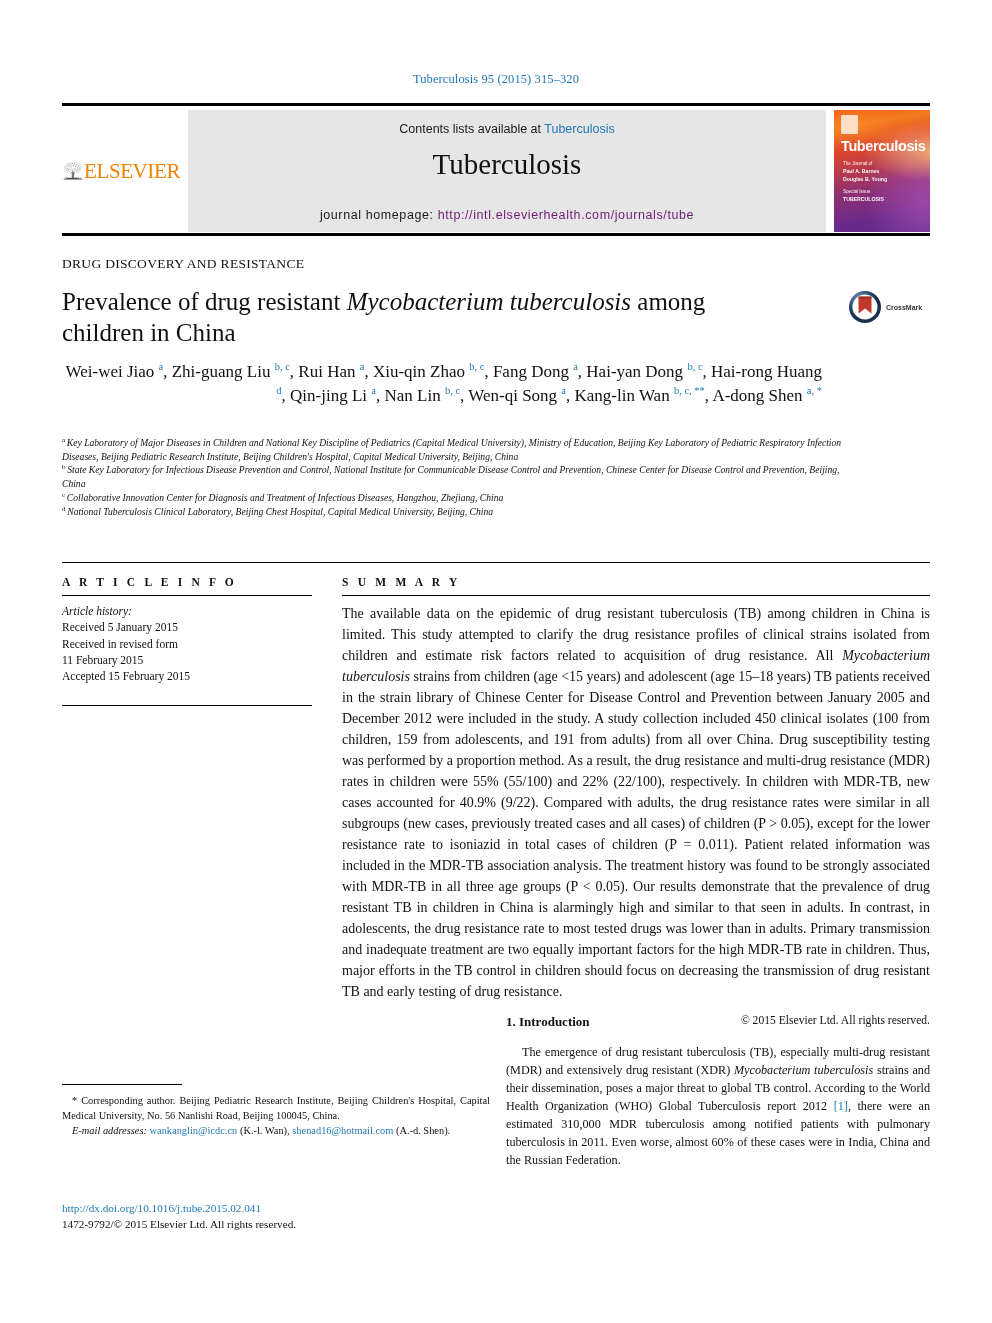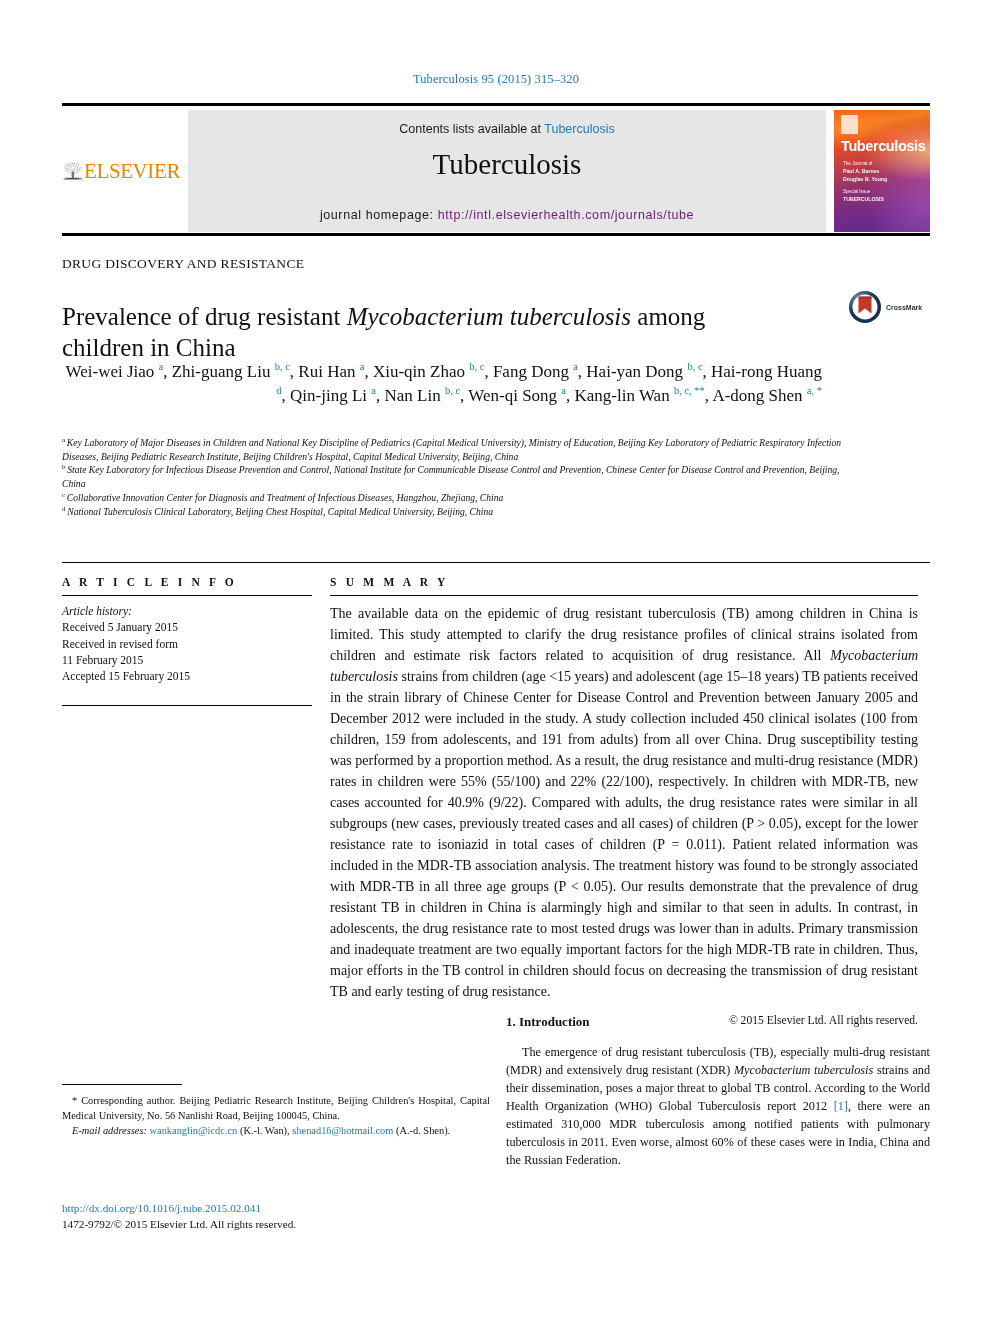--- a/index.html
+++ b/index.html
@@ -153,21 +153,21 @@
     left: 62px; top: 256px;
     font-family: "Liberation Serif", serif;
     font-size: 13.5px;
     letter-spacing: 0.3px;
     color: #111;
   }
 
   
   .title {
     position: absolute;
-    left: 62px; top: 301px;
+    left: 62px; top: 286px;
     width: 700px;
     font-size: 25px;
     line-height: 1.25;
     color: #111;
   }
   .title i { font-style: italic; }
 
   
   .crossmark {
     position: absolute;
@@ -246,21 +246,21 @@
     font-size: 11.5px;
     line-height: 1.42;
     color: #111;
   }
   .kw-block .lbl { font-style: italic; }
   .kw-block .ital { font-style: italic; }
 
   
   .sum-col {
     position: absolute;
-    left: 330px; top: 576px;
+    left: 342px; top: 576px;
     width: 588px;
   }
   .sum-body {
     font-size: 14px;
     line-height: 1.50;
     text-align: justify;
     color: #111;
     margin-top: 2px;
   }
   .sum-body i { font-style: italic; }

